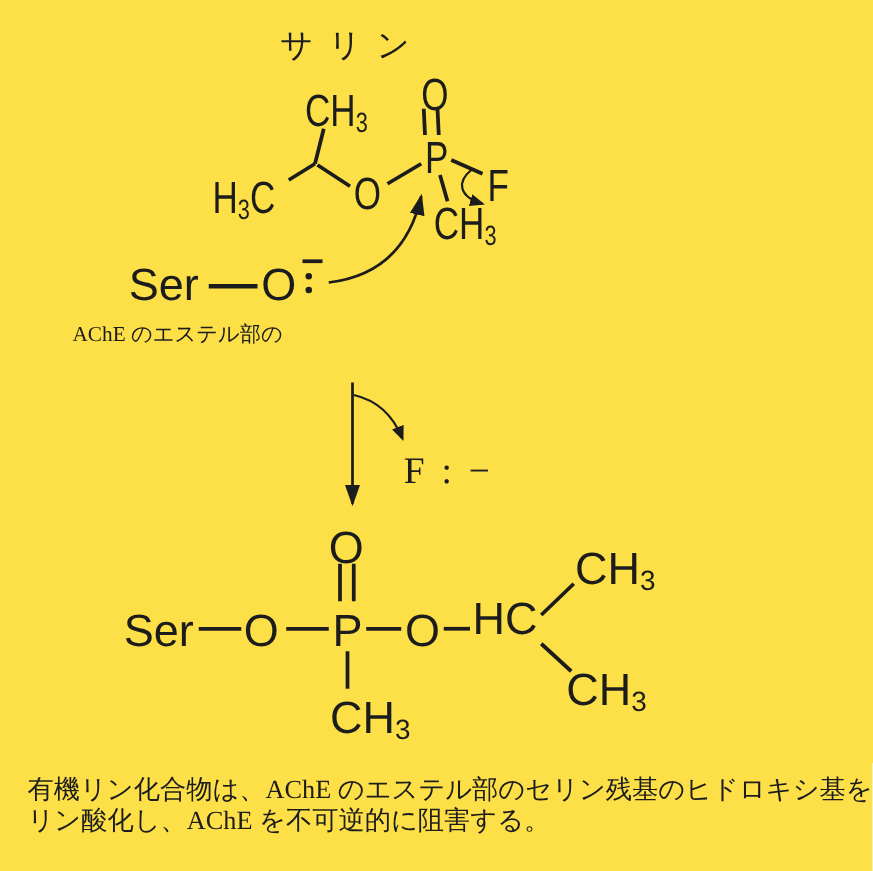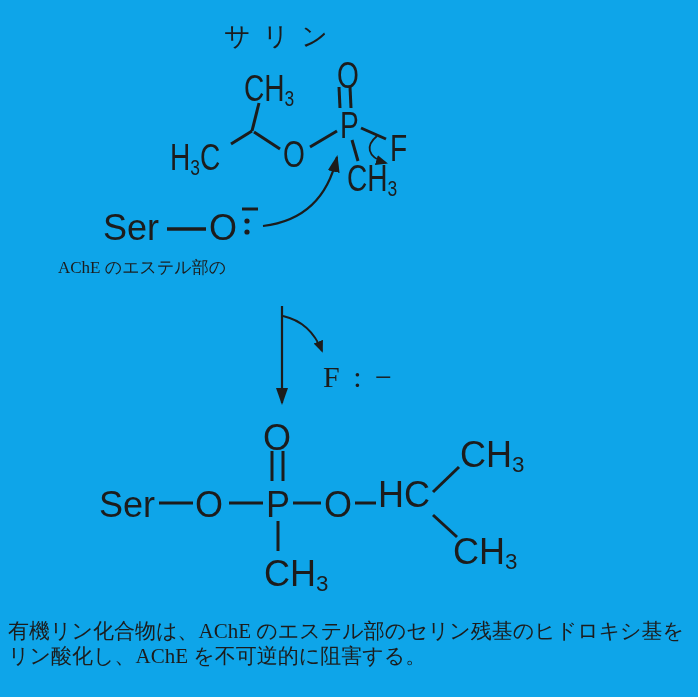--- a/index.html
+++ b/index.html
@@ -1,35 +1,35 @@
 <!DOCTYPE html>
 <html><head>
 <meta charset="utf-8">
 <style>
   html,body { margin:0; padding:0; background:#ffffff; }
   .canvas {
     position:relative; width:698px; height:697px;
-    background:#0ea5e9; color:#1c1c1c; overflow:hidden;
+    background:#fde047; color:#1c1c1c; overflow:hidden;
     font-family:"Liberation Sans","DejaVu Sans",sans-serif;
   }
   svg.layer { position:absolute; left:0; top:0; width:698px; height:697px; }
   .atom {
     position:absolute; font-size:36px; line-height:1; white-space:nowrap;
     font-family:"Liberation Sans","DejaVu Sans",sans-serif; color:#1c1c1c;
   }
   .atom sub { font-size:0.62em; vertical-align:-0.22em; }
   .narrow { transform:scaleX(0.78); transform-origin:0 50%; }
   .jp {
     position:absolute; line-height:1.15; white-space:nowrap; color:#1c1c1c;
     font-family:"Liberation Serif","DejaVu Serif",serif;
   }
   .title { font-size:26px; letter-spacing:12px; }
   .note  { font-size:17px; }
   .fluoride { font-size:30px; letter-spacing:3px; }
-  .footer-line { font-size:21px; }
+  .footer-line { font-size:21px;margin-left:14px; }
 </style>
 </head>
 <body>
 
 <div class="canvas">
 
   <svg class="layer" viewBox="0 0 698 697" xmlns="http://www.w3.org/2000/svg">
     <defs>
       <marker id="head-big" markerUnits="userSpaceOnUse" markerWidth="18" markerHeight="14" refX="15" refY="7" orient="auto">
         <path d="M0,1 L17,7 L0,13 Z" fill="#1c1c1c"></path>

